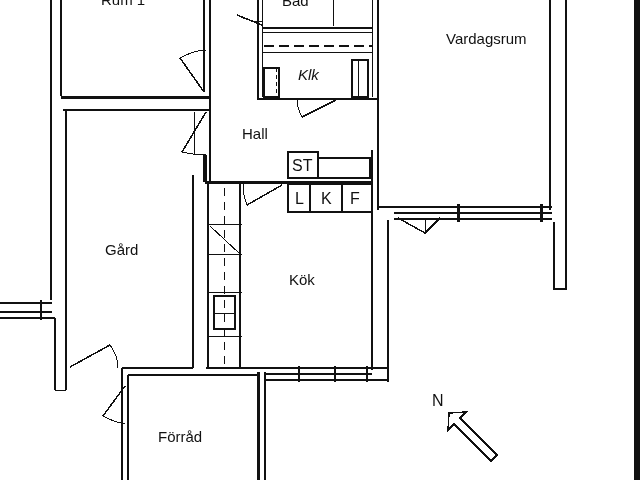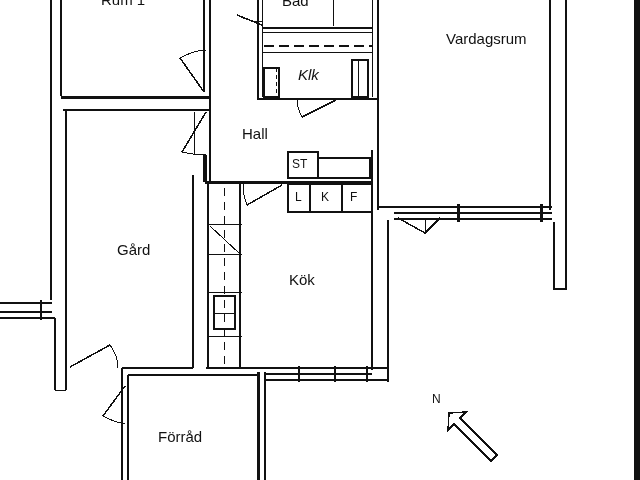--- a/index.html
+++ b/index.html
@@ -1,19 +1,19 @@
 <!DOCTYPE html>
 <html><head>
   <meta charset="utf-8">
   <style>
     html, body { margin: 0; padding: 0; background: #ffffff; }
     body { width: 640px; height: 480px; overflow: hidden; position: relative; }
     #plan { position: absolute; left: 0; top: 0; width: 640px; height: 480px; }
     .lbl { position: absolute; font-family: "Liberation Sans", sans-serif; font-size: 15px; color: #111; white-space: nowrap; line-height: 1; }
-    .lbl.sm { font-size: 12px; }
+    .lbl.sm { font-size: 16px; }
     svg line, svg polyline, svg rect, svg path { shape-rendering: crispEdges; }
   </style>
 </head>
 <body>
 
 <svg id="plan" viewBox="0 0 640 480" xmlns="http://www.w3.org/2000/svg">
   <g stroke="#111" fill="none" stroke-width="2">
 
     <line x1="51" y1="0" x2="51" y2="300"></line>
     <line x1="61" y1="0" x2="61" y2="96"></line>
@@ -130,21 +130,21 @@
   </g>
 
   <rect x="634" y="0" width="6" height="480" fill="#111"></rect>
 </svg>
 
 <span class="lbl" style="left:101px; top:-8px;">Rum 1</span>
 <span class="lbl" style="left:282px; top:-7px;">Bad</span>
 <span class="lbl" style="left:298px; top:67px;font-style:italic;">Klk</span>
 <span class="lbl" style="left:446px; top:31px;">Vardagsrum</span>
 <span class="lbl" style="left:234px; top:126px;margin-left:8px;">Hall</span>
-<span class="lbl" style="left:117px; top:242px;">Gård</span>
+<span class="lbl" style="left:105px; top:242px;">Gård</span>
 <span class="lbl" style="left:289px; top:272px;">Kök</span>
 <span class="lbl" style="left:158px; top:429px;">Förråd</span>
 
 <span class="lbl sm" style="left:292px; top:158px;">ST</span>
 <span class="lbl sm" style="left:295px; top:191px;">L</span>
 <span class="lbl sm" style="left:321px; top:191px;">K</span>
 <span class="lbl sm" style="left:350px; top:191px;">F</span>
 
 <span class="lbl sm" style="left:432px; top:393px;">N</span>
 

